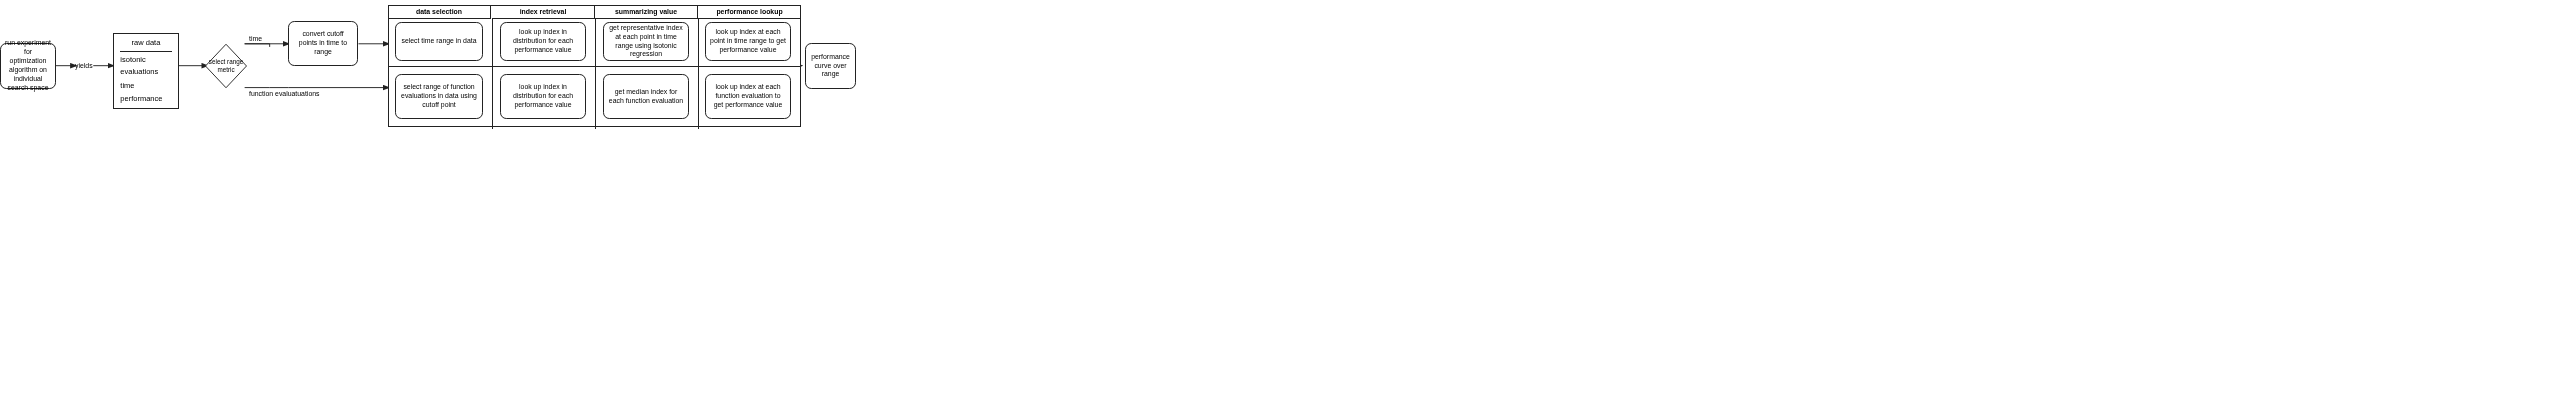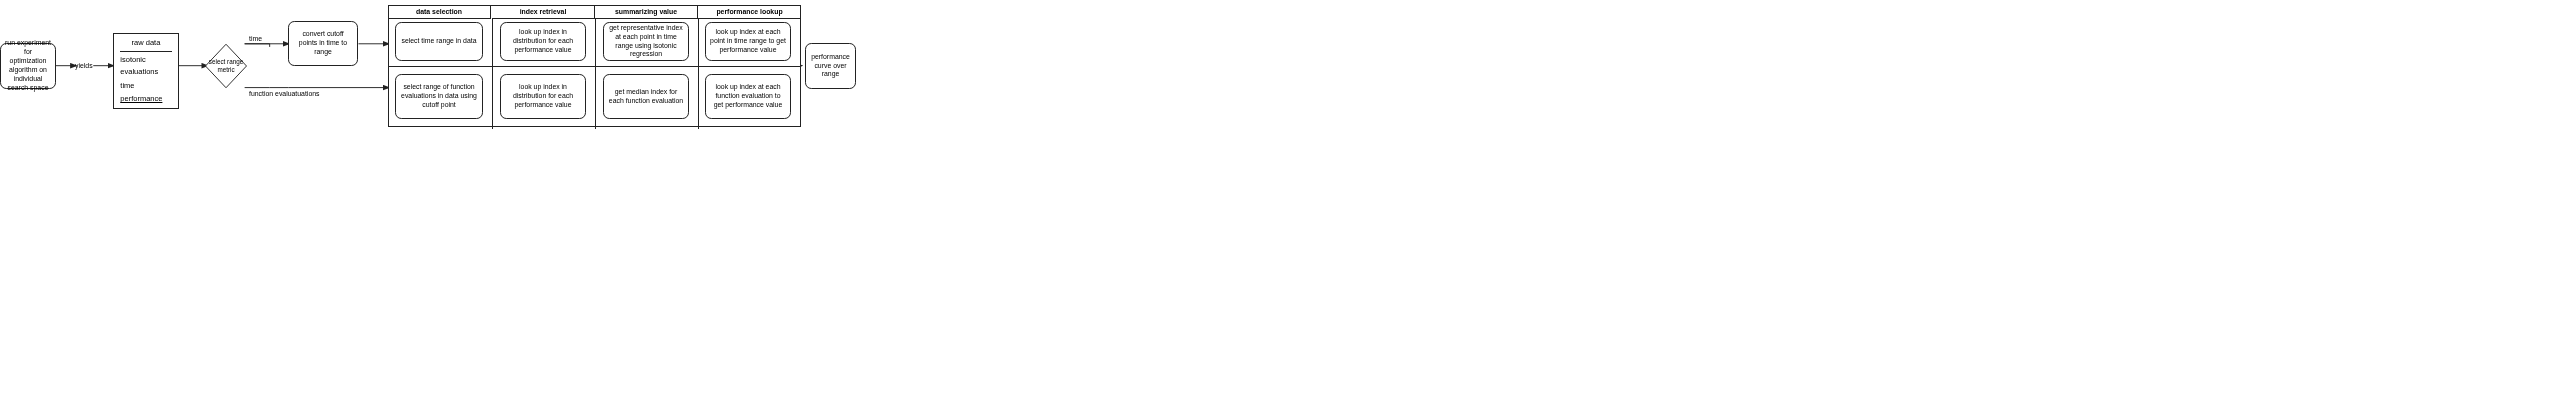--- a/index.html
+++ b/index.html
@@ -123,21 +123,21 @@
   </div>
 
   <div style="position:absolute;left:75px;top:62px;font-size:6.9px;">
     <span>yields</span>
   </div>
 
   <div class="raw-data-table" style="left:113px;top:33px;width:66px;padding:3.1px 6.3px;">
     <div style="text-align:center;border-bottom:0.6px solid #222;margin-bottom:2.5px;padding-bottom:1.9px;">raw data</div>
     <div>isotonic evaluations</div>
     <div style="margin-top:1.3px;">time</div>
-    <div style="margin-top:1.3px;text-decoration:underline;">performance</div>
+    <div style="margin-top:1.3px;">performance</div>
   </div>
 
   <div class="diamond-wrap" style="left:204px;top:43px;width:44px;height:46px;">
     <svg width="44" height="46" viewBox="0 0 70 74">
       <polygon points="35,2 68,37 35,72 2,37" fill="white" stroke="#222" stroke-width="1.5"></polygon>
     </svg>
     <div class="diamond-inner" style="left:0;top:0;width:44px;height:46px;font-size:6.3px;">
       <span>select range metric</span>
     </div>
   </div>

